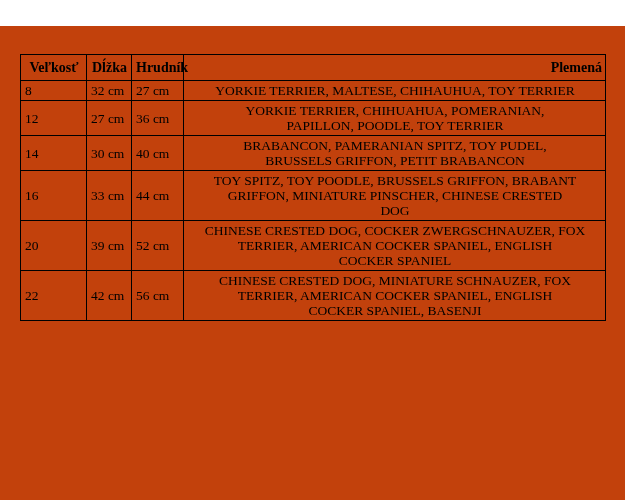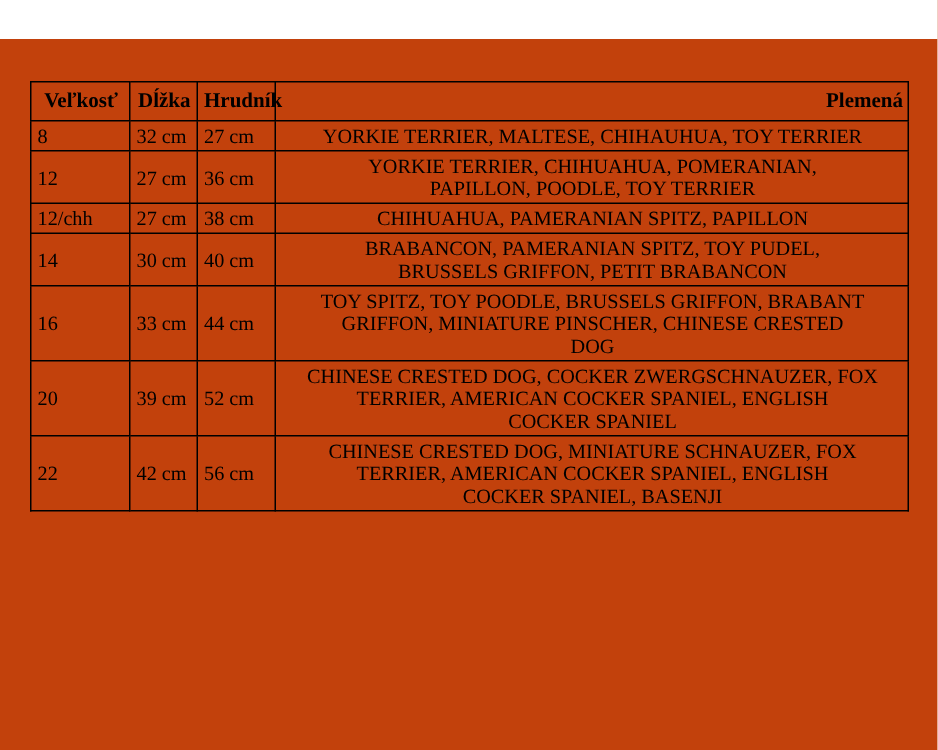--- a/index.html
+++ b/index.html
@@ -104,28 +104,20 @@
         <tr>
           <td class="num">12</td>
           <td class="len">27 cm</td>
           <td class="chest">36 cm</td>
           <td class="breeds">
             <span class="breeds-line">YORKIE TERRIER, CHIHUAHUA, POMERANIAN,</span>
             <span class="breeds-line">PAPILLON, POODLE, TOY TERRIER</span>
           </td>
         </tr>
         <tr>
-          <td class="num">12/chh</td>
-          <td class="len">27 cm</td>
-          <td class="chest">38 cm</td>
-          <td class="breeds">
-            <span class="breeds-line">CHIHUAHUA, PAMERANIAN SPITZ, PAPILLON</span>
-          </td>
-        </tr>
-        <tr>
           <td class="num">14</td>
           <td class="len">30 cm</td>
           <td class="chest">40 cm</td>
           <td class="breeds">
             <span class="breeds-line">BRABANCON, PAMERANIAN SPITZ, TOY PUDEL,</span>
             <span class="breeds-line">BRUSSELS GRIFFON, PETIT BRABANCON</span>
           </td>
         </tr>
         <tr>
           <td class="num">16</td>

